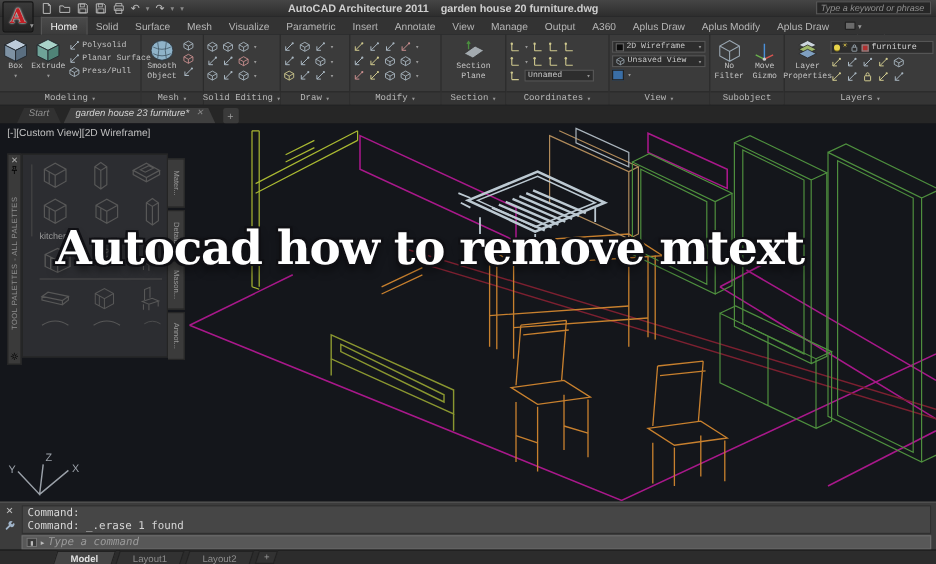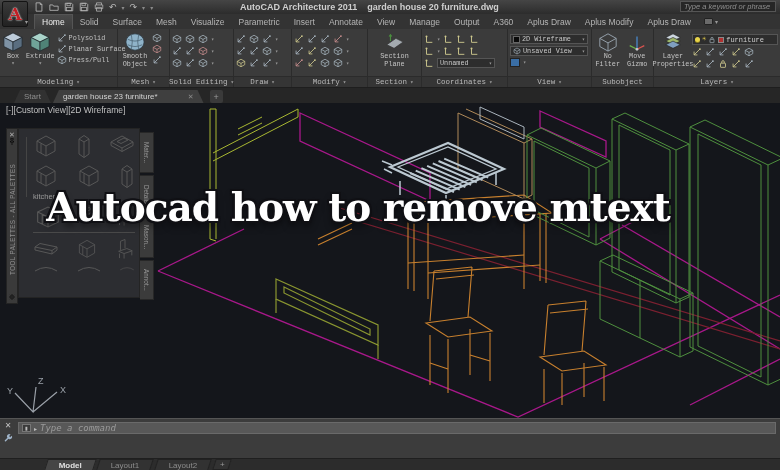--- a/index.html
+++ b/index.html
@@ -66,24 +66,24 @@
   .swatch { width:7px; height:7px; background:#0a0a0a; border:1px solid #666; flex:0 0 auto; }
   .laycombo { height:11px; background:#2d2d2d; border:1px solid #555; display:flex; align-items:center;
     gap:2px; padding:0 2px; }
   .bulb { width:5px; height:5px; border-radius:50%; background:#e8d44a; box-shadow:0 1px 0 #8a7a20; }
   .sun { font-size:7px; color:#d8c24a; line-height:1; }
   .redsq { width:6px; height:6px; background:#b03030; border:1px solid #888; }
   .layname { font-size:7px; color:#d0d0d0; }
 
   
   .filetabs { position:absolute; left:0; top:88px; width:780px; height:15px; background:#262626; display:flex; align-items:flex-end; }
-  .ftab { height:13px; display:flex; align-items:center; font-size:8px; padding:0 10px; margin-right:2px;
-    clip-path:polygon(6px 0, calc(100% - 6px) 0, 100% 100%, 0 100%); }
+  .ftab { height:13px; display:flex; align-items:flex-start; font-size:8px; padding:0 10px; margin-right:2px;
+    clip-path:polygon(6px 0, calc(100% - 6px) 0, 100% 100%, 0 100%);font-style:italic; }
   .ftab.start { margin-left:14px; background:#313131; color:#8f8f8f; }
-  .ftab.activeft { background:#3f3f3f; color:#d2d2d2;gap:24px; }
+  .ftab.activeft { background:#3f3f3f; color:#d2d2d2; }
   .ftab .closex { margin-left:6px; font-size:7px; color:#8a8a8a; }
   .ftab-add { width:13px; height:13px; background:#3a3a3a; border-radius:2px; color:#9a9a9a; font-size:9px;
     display:flex; align-items:center; justify-content:center; margin-left:4px; }
 
   
   .canvas { position:absolute; left:0; top:103px; width:780px; height:315px; background:#14161b; overflow:hidden; }
   .vpctl { position:absolute; left:6px; top:2px; font-size:8.5px; color:#c0c0c0; z-index:5; }
   .scene { position:absolute; left:0; top:0; width:780px; height:315px; z-index:1; }
 
   
@@ -886,20 +886,24 @@
   </div>
 
   <div class="cmdwin">
     <div class="cmd-side">
       <span class="cx">✕</span>
       <svg>
           <use href="#wrench"></use>
         </svg>
     </div>
     <div class="cmd-main">
+      <div class="cmd-hist">
+        <div>Command:</div>
+        <div>Command: _.erase 1 found</div>
+      </div>
       <div class="cmd-input">
         <span class="kico">▮</span>
         <span class="arr">▸</span>
         <span class="ghost">Type a command</span>
       </div>
     </div>
   </div>
 
   <div class="laybar">
     <div class="ltab activel">

